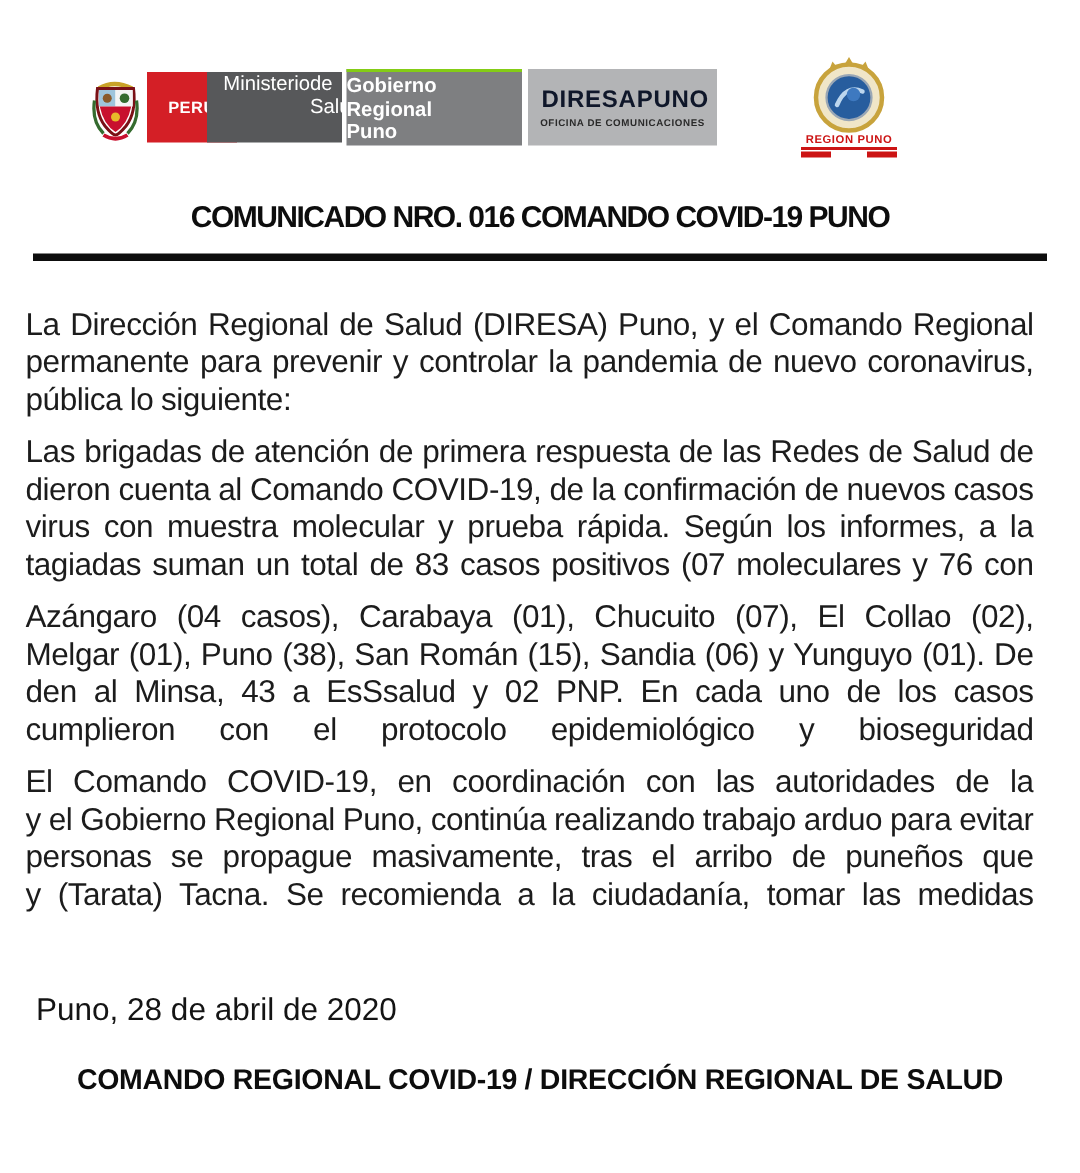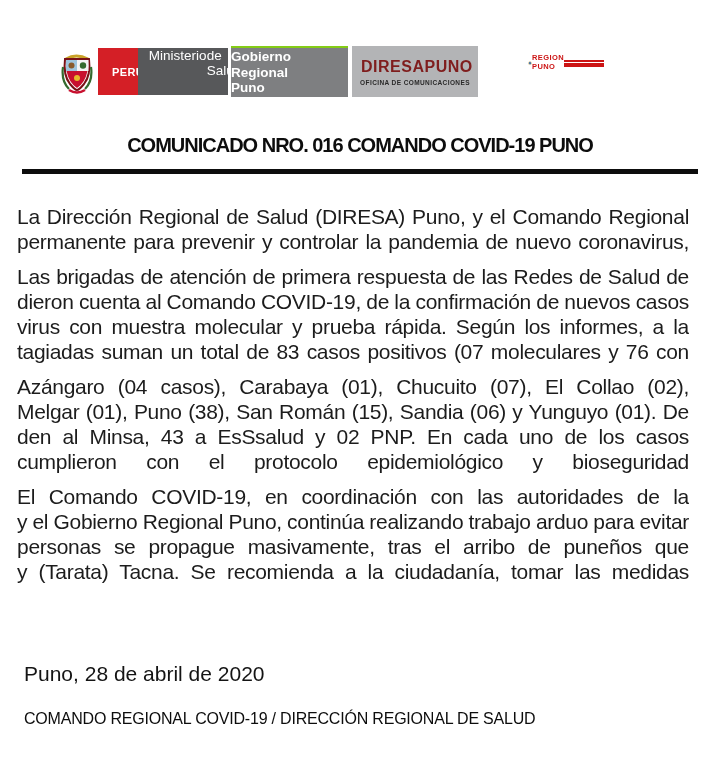--- a/index.html
+++ b/index.html
@@ -15,48 +15,48 @@
   .minsa-box{position:absolute;left:138px;top:8px;width:90px;height:47px;background:#57585a;
              color:#fff;font-size:13.5px;line-height:1.12;display:flex;flex-direction:row;
              justify-content:center;padding-left:24px;box-sizing:border-box;}
   .gob-box{position:absolute;left:231px;top:6px;width:117px;height:51px;background:#7e7f81;
            color:#fff;font-size:13.5px;font-weight:bold;line-height:1.15;display:flex;
            flex-direction:column;justify-content:center;padding-left:0;box-sizing:border-box;
            border-top:2px solid #84cc16;}
   .diresa-box{position:absolute;left:352px;top:6px;width:126px;height:51px;background:#b3b4b6;
               display:flex;flex-direction:column;align-items:center;justify-content:center;
               gap:3px;box-sizing:border-box;padding:0 9px;}
-  .diresa-title{display:flex;justify-content:space-between;width:100%;color:#7f1d1d;
+  .diresa-title{display:flex;justify-content:space-between;width:100%;color:#0f172a;
                 font-size:16px;font-weight:800;letter-spacing:.5px;}
   .diresa-sub{font-size:6.5px;font-weight:bold;color:#2a2a2a;letter-spacing:.4px;white-space:nowrap;}
 
   .region-logo{position:absolute;left:528px;top:-4px;width:76px;display:flex;
-               flex-direction:row;align-items:center;}
+               flex-direction:column;align-items:center;}
   .region-label{margin-top:-2px;font-size:7.5px;font-weight:bold;color:#cc1414;letter-spacing:.4px;}
   .region-lines{width:64px;margin-top:1px;}
   .region-thin{height:2px;background:#cc1414;width:100%;}
   .region-bars{display:flex;justify-content:space-between;margin-top:1px;}
   .region-bars div{width:20px;height:4px;background:#cc1414;}
 
   
   .title{position:absolute;top:134px;left:24px;width:672px;text-align:center;
          font-size:20px;font-weight:800;letter-spacing:-1px;color:#0d0d0d;white-space:nowrap;}
   .title-rule{position:absolute;top:169px;left:22px;width:676px;height:5px;background:#0d0d0d;}
 
   
   .body-text{position:absolute;top:204px;left:17px;width:672px;font-size:21px;
              letter-spacing:-.3px;word-spacing:-.5px;}
   .para{margin:0 0 10px 0;}
   .jline{height:25px;line-height:25px;overflow:hidden;text-align:justify;text-align-last:justify;}
   .jline.last{text-align-last:left;}
 
   .dateline{position:absolute;top:662px;left:24px;width:672px;text-align:left;
             font-size:21px;color:#141414;}
-  .footer{position:absolute;top:710px;left:24px;width:672px;text-align:left;
-          font-size:16px;font-weight:400;letter-spacing:-.2px;color:#0d0d0d;}
+  .footer{position:absolute;top:710px;left:24px;width:672px;text-align:center;
+          font-size:19px;font-weight:700;letter-spacing:-.2px;color:#0d0d0d;}
 </style>
 </head>
 <body>
 
 <div class="page">
 
   <div class="header">
 
     <svg class="escudo" viewBox="0 0 34 48" xmlns="http://www.w3.org/2000/svg">
       <path d="M6 12 Q16 6 28 12" fill="none" stroke="#c9a227" stroke-width="3"></path>
@@ -116,20 +116,21 @@
   </div>
 
   <div class="title">COMUNICADO NRO. 016 COMANDO COVID-19 PUNO</div>
   <div class="title-rule"></div>
 
   <div class="body-text">
 
     <div class="para">
       <div class="jline">La Dirección Regional de Salud (DIRESA) Puno, y el Comando Regional Covid-19, en el trabajo</div>
       <div class="jline">permanente para prevenir y controlar la pandemia de nuevo coronavirus, comunica a la opinión</div>
+      <div class="jline last">pública lo siguiente:</div>
     </div>
 
     <div class="para">
       <div class="jline">Las brigadas de atención de primera respuesta de las Redes de Salud de la Región Puno,</div>
       <div class="jline">dieron cuenta al Comando COVID-19, de la confirmación de nuevos casos positivos de corona-</div>
       <div class="jline">virus con muestra molecular y prueba rápida. Según los informes, a la fecha, las personas con-</div>
       <div class="jline last">tagiadas suman un total de 83 casos positivos (07 moleculares y 76 con prueba rápida).</div>
     </div>
 
     <div class="para">

